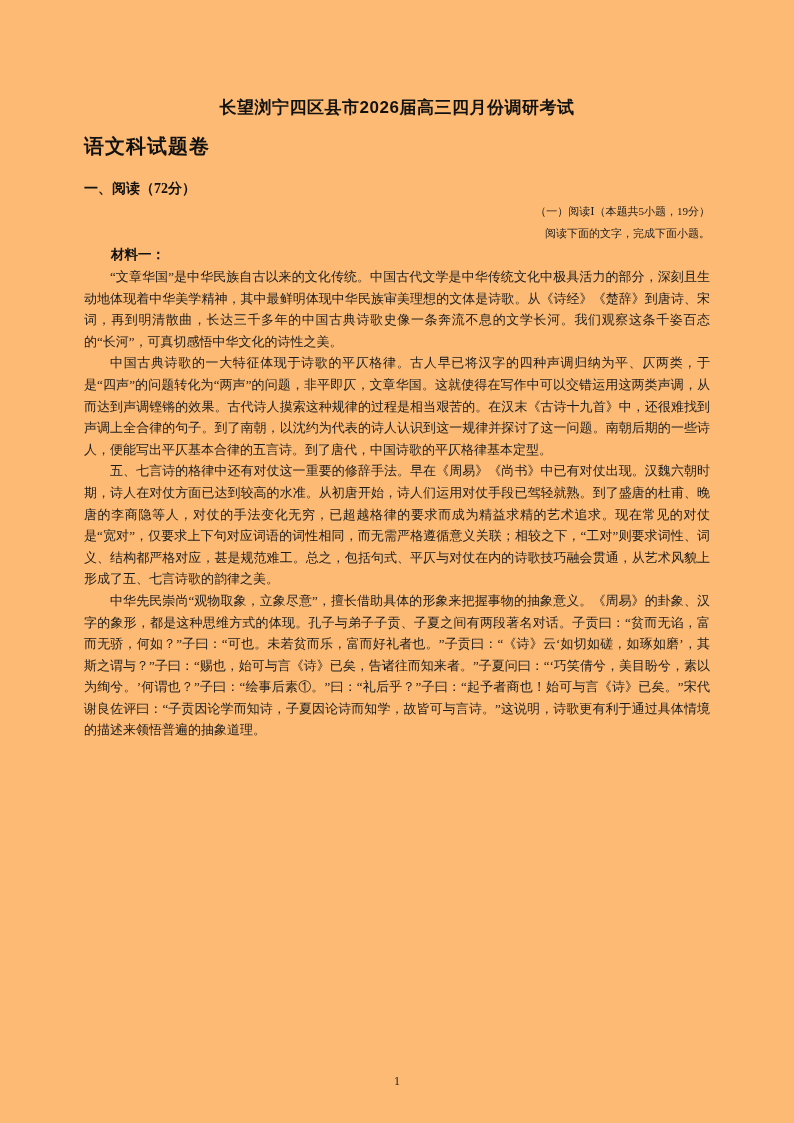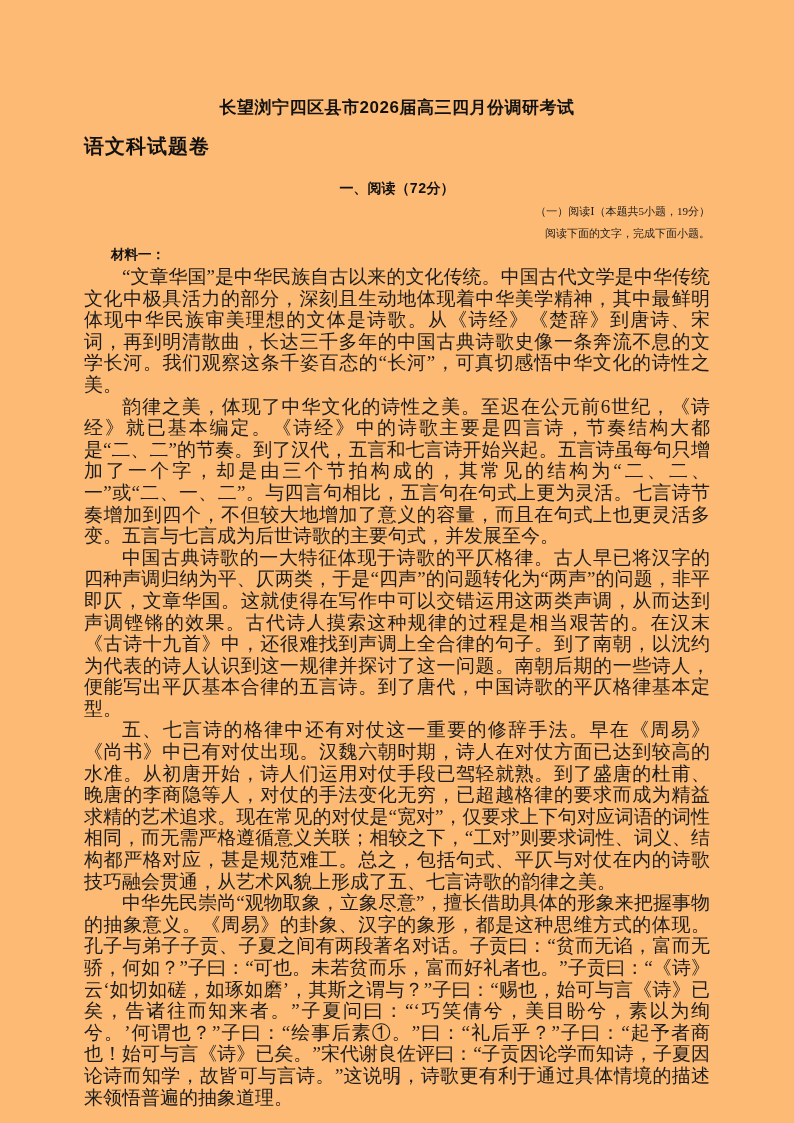--- a/index.html
+++ b/index.html
@@ -32,43 +32,42 @@
     margin: 0 0 18px 0;
     font-size: 20px;
     font-weight: bold;
     font-family: "Liberation Sans", "DejaVu Sans", sans-serif;
     letter-spacing: 1px;
     color: #111;
   }
   .section-heading {
     font-size: 14px;
     font-weight: bold;
-    font-family: Liberation Mono, monospace;
+    font-family: Liberation Serif, serif;
     line-height: 22px;
     color: #111;
-    text-align: center;
   }
   .sub-heading,
   .instruction {
     font-size: 11px;
     line-height: 22px;
     color: #1c1c1c;
     text-align: right;
   }
   .material-label {
     font-size: 13.5px;
     font-weight: bold;
     font-family: "Liberation Sans", "DejaVu Sans", sans-serif;
     line-height: 22px;
     text-indent: 2em;
     color: #111;
   }
   .para {
     margin: 0;
-    font-size: 19px;
+    font-size: 13px;
     line-height: 21.6px;
     text-align: justify;
     text-indent: 2em;
     color: #1c1c1c;
   }
   .page-number {
     position: absolute;
     bottom: 34px;
     left: 0;
     width: 100%;
@@ -89,21 +88,20 @@
   <div class="section-heading">一、阅读（72分）</div>
 
   <div class="sub-heading">（一）阅读Ⅰ（本题共5小题，19分）</div>
 
   <div class="instruction">阅读下面的文字，完成下面小题。</div>
 
   <div class="material-label">材料一：</div>
 
   <p class="para">“文章华国”是中华民族自古以来的文化传统。中国古代文学是中华传统文化中极具活力的部分，深刻且生动地体现着中华美学精神，其中最鲜明体现中华民族审美理想的文体是诗歌。从《诗经》《楚辞》到唐诗、宋词，再到明清散曲，长达三千多年的中国古典诗歌史像一条奔流不息的文学长河。我们观察这条千姿百态的“长河”，可真切感悟中华文化的诗性之美。</p>
 
-  <p class="para">韵律之美，体现了中华文化的诗性之美。至迟在公元前6世纪，《诗经》就已基本编定。《诗经》中的诗歌主要是四言诗，节奏结构大都是“二、二”的节奏。到了汉代，五言和七言诗开始兴起。五言诗虽每句只增加了一个字，却是由三个节拍构成的，其常见的结构为“二、二、一”或“二、一、二”。与四言句相比，五言句在句式上更为灵活。七言诗节奏增加到四个，不但较大地增加了意义的容量，而且在句式上也更灵活多变。五言与七言成为后世诗歌的主要句式，并发展至今。</p>
 
   <p class="para">中国古典诗歌的一大特征体现于诗歌的平仄格律。古人早已将汉字的四种声调归纳为平、仄两类，于是“四声”的问题转化为“两声”的问题，非平即仄，文章华国。这就使得在写作中可以交错运用这两类声调，从而达到声调铿锵的效果。古代诗人摸索这种规律的过程是相当艰苦的。在汉末《古诗十九首》中，还很难找到声调上全合律的句子。到了南朝，以沈约为代表的诗人认识到这一规律并探讨了这一问题。南朝后期的一些诗人，便能写出平仄基本合律的五言诗。到了唐代，中国诗歌的平仄格律基本定型。</p>
 
   <p class="para">五、七言诗的格律中还有对仗这一重要的修辞手法。早在《周易》《尚书》中已有对仗出现。汉魏六朝时期，诗人在对仗方面已达到较高的水准。从初唐开始，诗人们运用对仗手段已驾轻就熟。到了盛唐的杜甫、晚唐的李商隐等人，对仗的手法变化无穷，已超越格律的要求而成为精益求精的艺术追求。现在常见的对仗是“宽对”，仅要求上下句对应词语的词性相同，而无需严格遵循意义关联；相较之下，“工对”则要求词性、词义、结构都严格对应，甚是规范难工。总之，包括句式、平仄与对仗在内的诗歌技巧融会贯通，从艺术风貌上形成了五、七言诗歌的韵律之美。</p>
 
 
   <p class="para">中华先民崇尚“观物取象，立象尽意”，擅长借助具体的形象来把握事物的抽象意义。《周易》的卦象、汉字的象形，都是这种思维方式的体现。孔子与弟子子贡、子夏之间有两段著名对话。子贡曰：“贫而无谄，富而无骄，何如？”子曰：“可也。未若贫而乐，富而好礼者也。”子贡曰：“《诗》云‘如切如磋，如琢如磨’，其斯之谓与？”子曰：“赐也，始可与言《诗》已矣，告诸往而知来者。”子夏问曰：“‘巧笑倩兮，美目盼兮，素以为绚兮。’何谓也？”子曰：“绘事后素①。”曰：“礼后乎？”子曰：“起予者商也！始可与言《诗》已矣。”宋代谢良佐评曰：“子贡因论学而知诗，子夏因论诗而知学，故皆可与言诗。”这说明，诗歌更有利于通过具体情境的描述来领悟普遍的抽象道理。</p>
 
   <div class="page-number">1</div>
 

